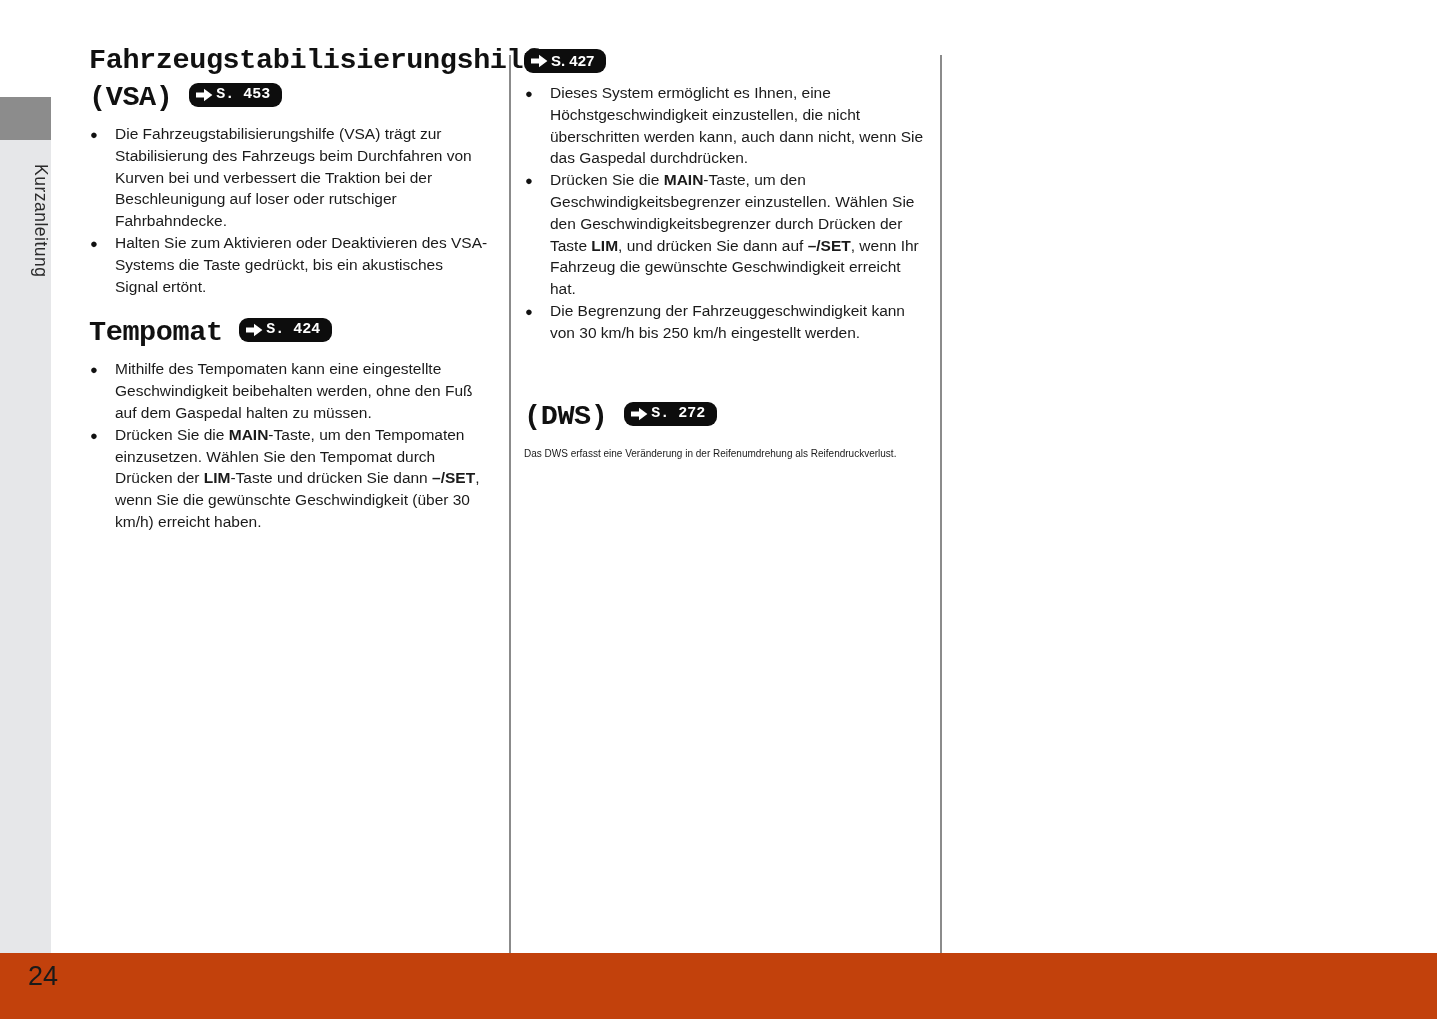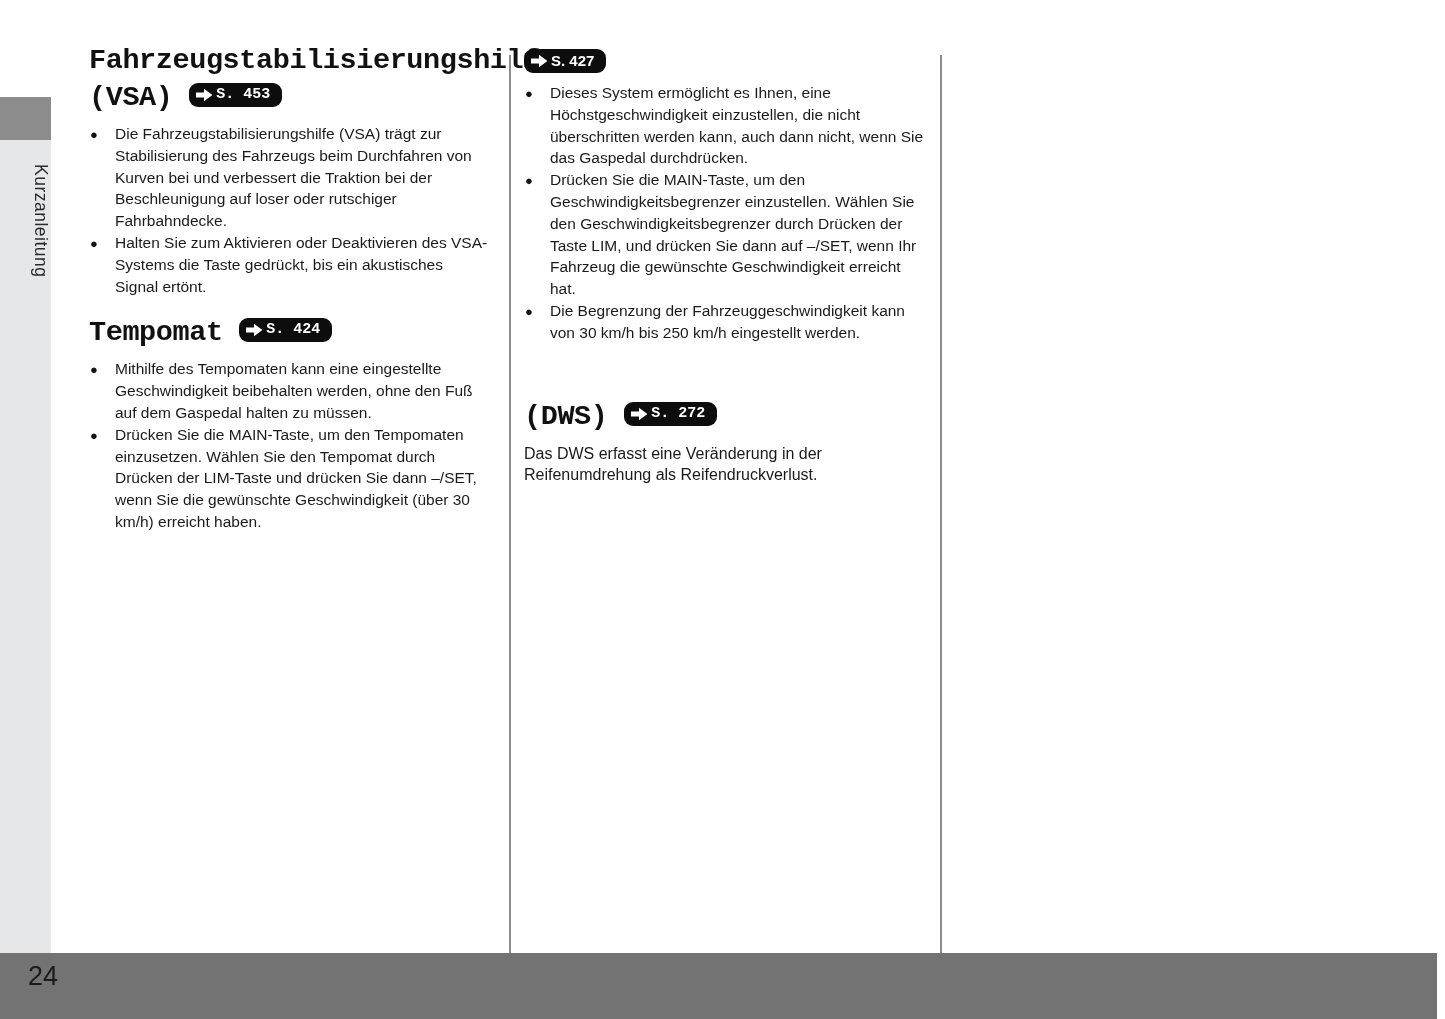--- a/index.html
+++ b/index.html
@@ -53,27 +53,27 @@
     vertical-align:3px;line-height:24px;white-space:nowrap;
   }
   .badge svg{display:block;}
   .badge-row{margin-top:7px;}
 
   
   ul.bullets{list-style:none;margin:7px 0 0 0;padding:0;font-size:15.5px;line-height:21.8px;}
   ul.bullets li{position:relative;padding-left:26px;}
   .dot{position:absolute;left:1px;top:0;}
   .dot::before{content:"●";font-size:13px;color:#111;}
-  p.plain{margin:8px 0 0 0;font-size:16px;line-height:21.8px;}
-  strong{font-weight:normal;}
+  p.plain{margin:8px 0 0 0;font-size:10px;line-height:21.8px;}
+  strong{font-weight:bold;}
 
   
   .footer{
     position:absolute;left:0;right:8px;bottom:0;height:66px;
-    background:#737373;
+    background:#c2410c;
   }
   .page-num{
     position:absolute;left:28px;top:8px;
     font-size:27px;color:#1a1a1a;
   }
 </style>
 </head>
 <body>
 
 <div class="page">

